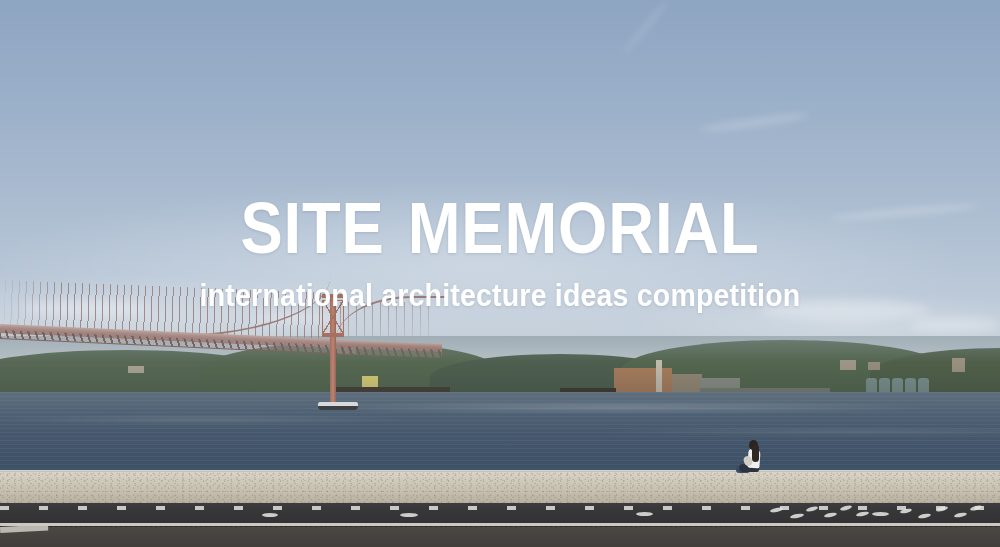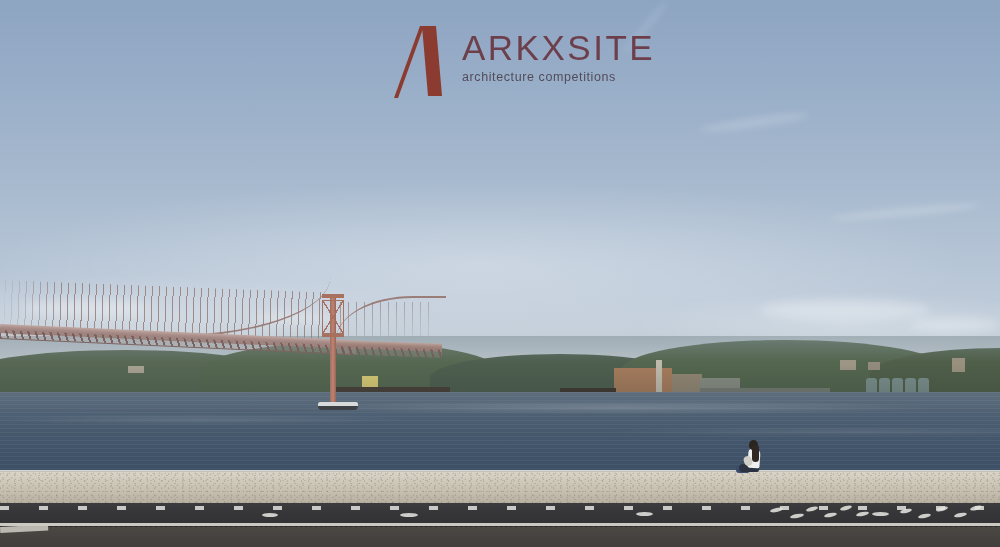--- a/index.html
+++ b/index.html
@@ -387,27 +387,19 @@
   <div class="scatter" style="left:900px;top:509px;width:12px;height:4px;transform:rotate(-13deg);"></div>
   <div class="scatter" style="left:918px;top:514px;width:13px;height:4px;transform:rotate(-10deg);"></div>
   <div class="scatter" style="left:936px;top:507px;width:12px;height:4px;transform:rotate(-14deg);"></div>
   <div class="scatter" style="left:954px;top:513px;width:13px;height:4px;transform:rotate(-10deg);"></div>
   <div class="scatter" style="left:970px;top:506px;width:12px;height:4px;transform:rotate(-15deg);"></div>
   <div class="solid-line"></div>
   <div class="road-grit"></div>
   <div class="road-lower"></div>
   <div class="left-stub"></div>
 
-  <div class="logo">
-    <div class="logo-mark">
-      <svg width="66" height="74" viewBox="0 0 66 74" xmlns="http://www.w3.org/2000/svg">
-        <polygon points="30,2 44,2 50,72 36,72" fill="#8c3b30"></polygon>
-        <polygon points="28,2 32,2 6,74 2,74" fill="#8c3b30"></polygon>
-      </svg>
-    </div>
-    <div class="logo-text">
-      <div class="logo-word">ARKXSITE</div>
-      <div class="logo-tag">architecture competitions</div>
-    </div>
+
+  <div class="headline-block">
+    <div class="title"><span>SITE</span><span class="gap"></span><span>MEMORIAL</span></div>
+    <div class="subtitle">international architecture ideas competition</div>
   </div>
 
-
 </div>
 
 </body></html>

